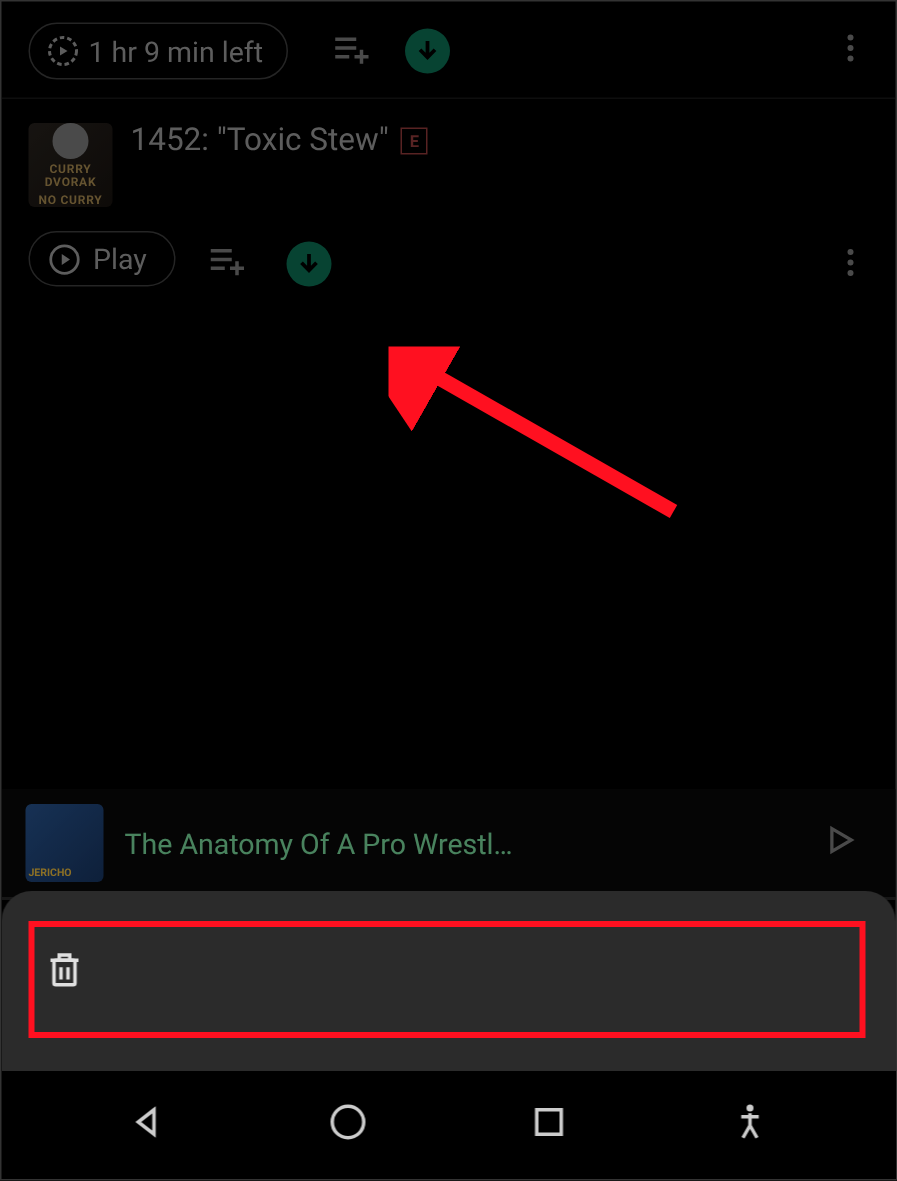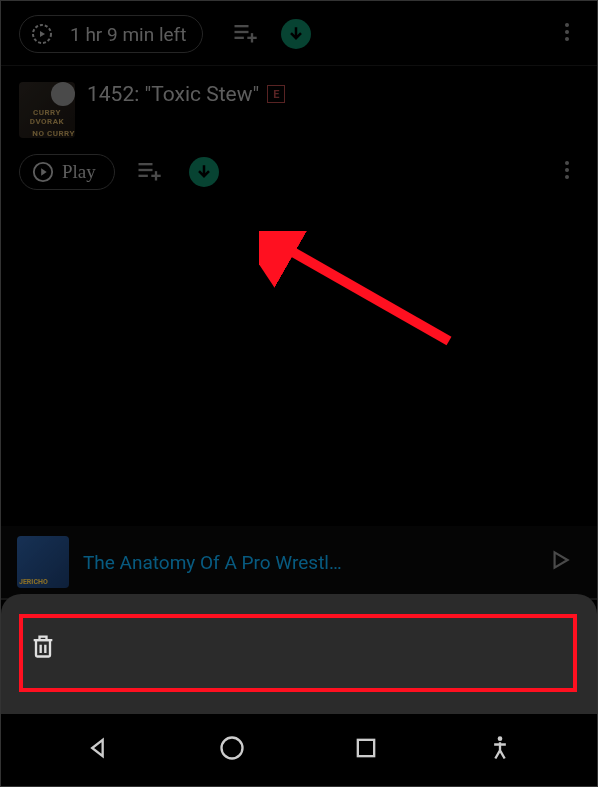--- a/index.html
+++ b/index.html
@@ -17,21 +17,21 @@
     }
     .episode-row-top {
       display: flex;
       align-items: center;
       padding: 14px 18px 12px;
       gap: 12px;
     }
     .time-pill {
       display: flex;
       align-items: center;
-      gap: 16px;
+      gap: 5px;
       border: 1px solid #444;
       border-radius: 22px;
       padding: 6px 16px 6px 10px;
       color: #aaa;
       font-size: 19px;
     }
     .time-pill svg { width: 24px; height: 24px; }
     .queue-icon svg { width: 28px; height: 28px; }
     .queue-icon { color: #888; margin-left: 16px; }
     .dl-badge {
@@ -51,21 +51,21 @@
       gap: 12px;
       padding: 8px 18px 4px;
       align-items: flex-start;
     }
     .artwork {
       width: 56px; height: 56px;
       background: linear-gradient(135deg, #2a2520 0%, #1a1410 100%);
       border-radius: 4px;
       display: flex;
       flex-direction: column;
-      align-items: flex-end;
+      align-items: center;
       justify-content: center;
       font-size: 6px;
       color: #c4a868;
       text-align: center;
       position: relative;
     }
     .artwork::before {
       content: '';
       width: 24px; height: 24px;
       background: #888;
@@ -85,24 +85,23 @@
       display: inline-flex;
       width: 18px; height: 18px;
       border: 1.5px solid #a04040;
       color: #a04040;
       font-size: 11px;
       align-items: center; justify-content: center;
       font-weight: bold;
     }
     .episode-row-actions {
       display: flex;
-      align-items: center;
+      align-items: flex-end;
       padding: 12px 18px;
       gap: 16px;
-      font-family: Liberation Serif, serif;
     }
     .play-pill {
       display: flex;
       align-items: center;
       gap: 8px;
       border: 1px solid #444;
       border-radius: 22px;
       padding: 6px 18px 6px 12px;
       color: #aaa;
       font-size: 19px;
@@ -124,21 +123,21 @@
       border-radius: 4px;
       position: relative;
       overflow: hidden;
     }
     .np-art::after {
       content: 'JERICHO';
       position: absolute;
       bottom: 2px; left: 2px;
       font-size: 7px; color: #fc4; font-weight: bold;
     }
-    .np-title { flex: 1; color: #0ea5e9; font-size: 19px; white-space: nowrap; overflow: hidden; text-overflow: ellipsis; }
+    .np-title { flex: 1; color: #86efac; font-size: 19px; white-space: nowrap; overflow: hidden; text-overflow: ellipsis; }
     .np-play { color: #888; padding: 0 8px; }
     .np-play svg { width: 26px; height: 26px; }
     .np-divider { position: absolute; bottom: 186px; left: 0; right: 0; height: 2px; background: #2a2a2a; }
 
     .sheet {
       position: absolute;
       left: 0; right: 0; bottom: 72px;
       background: #2b2b2b;
       border-radius: 20px 20px 0 0;
       padding: 28px 0 44px;

